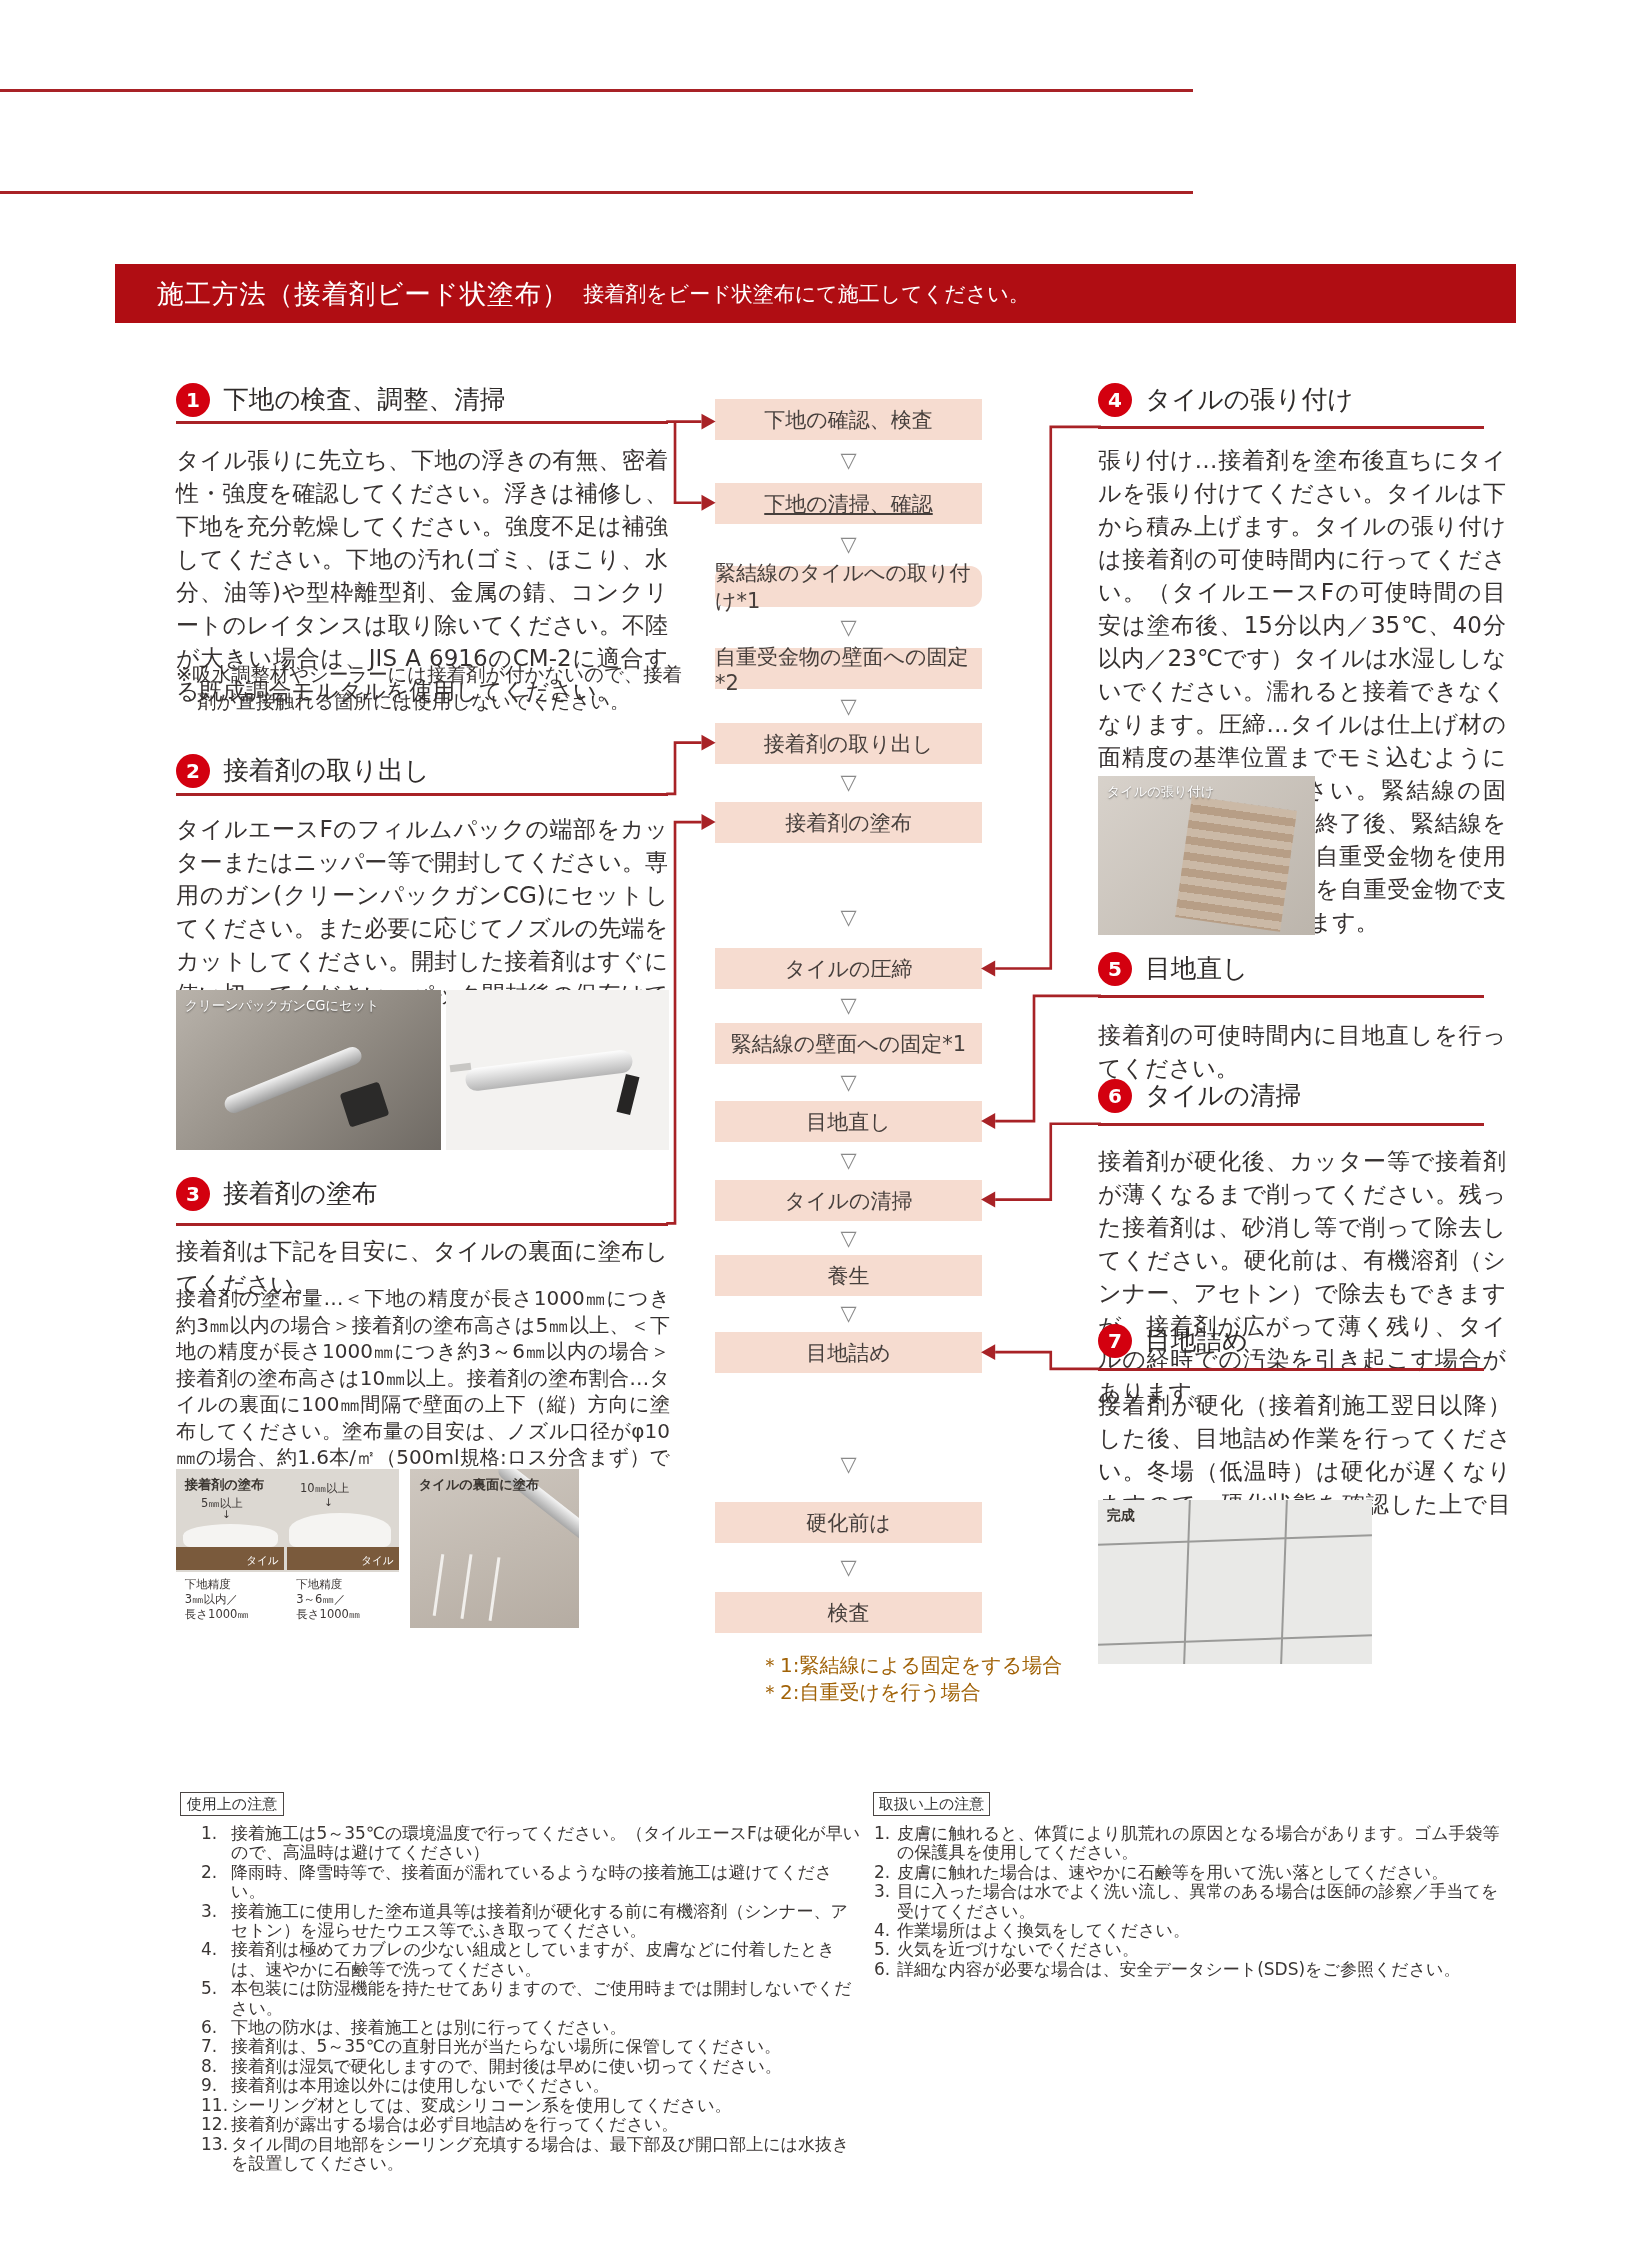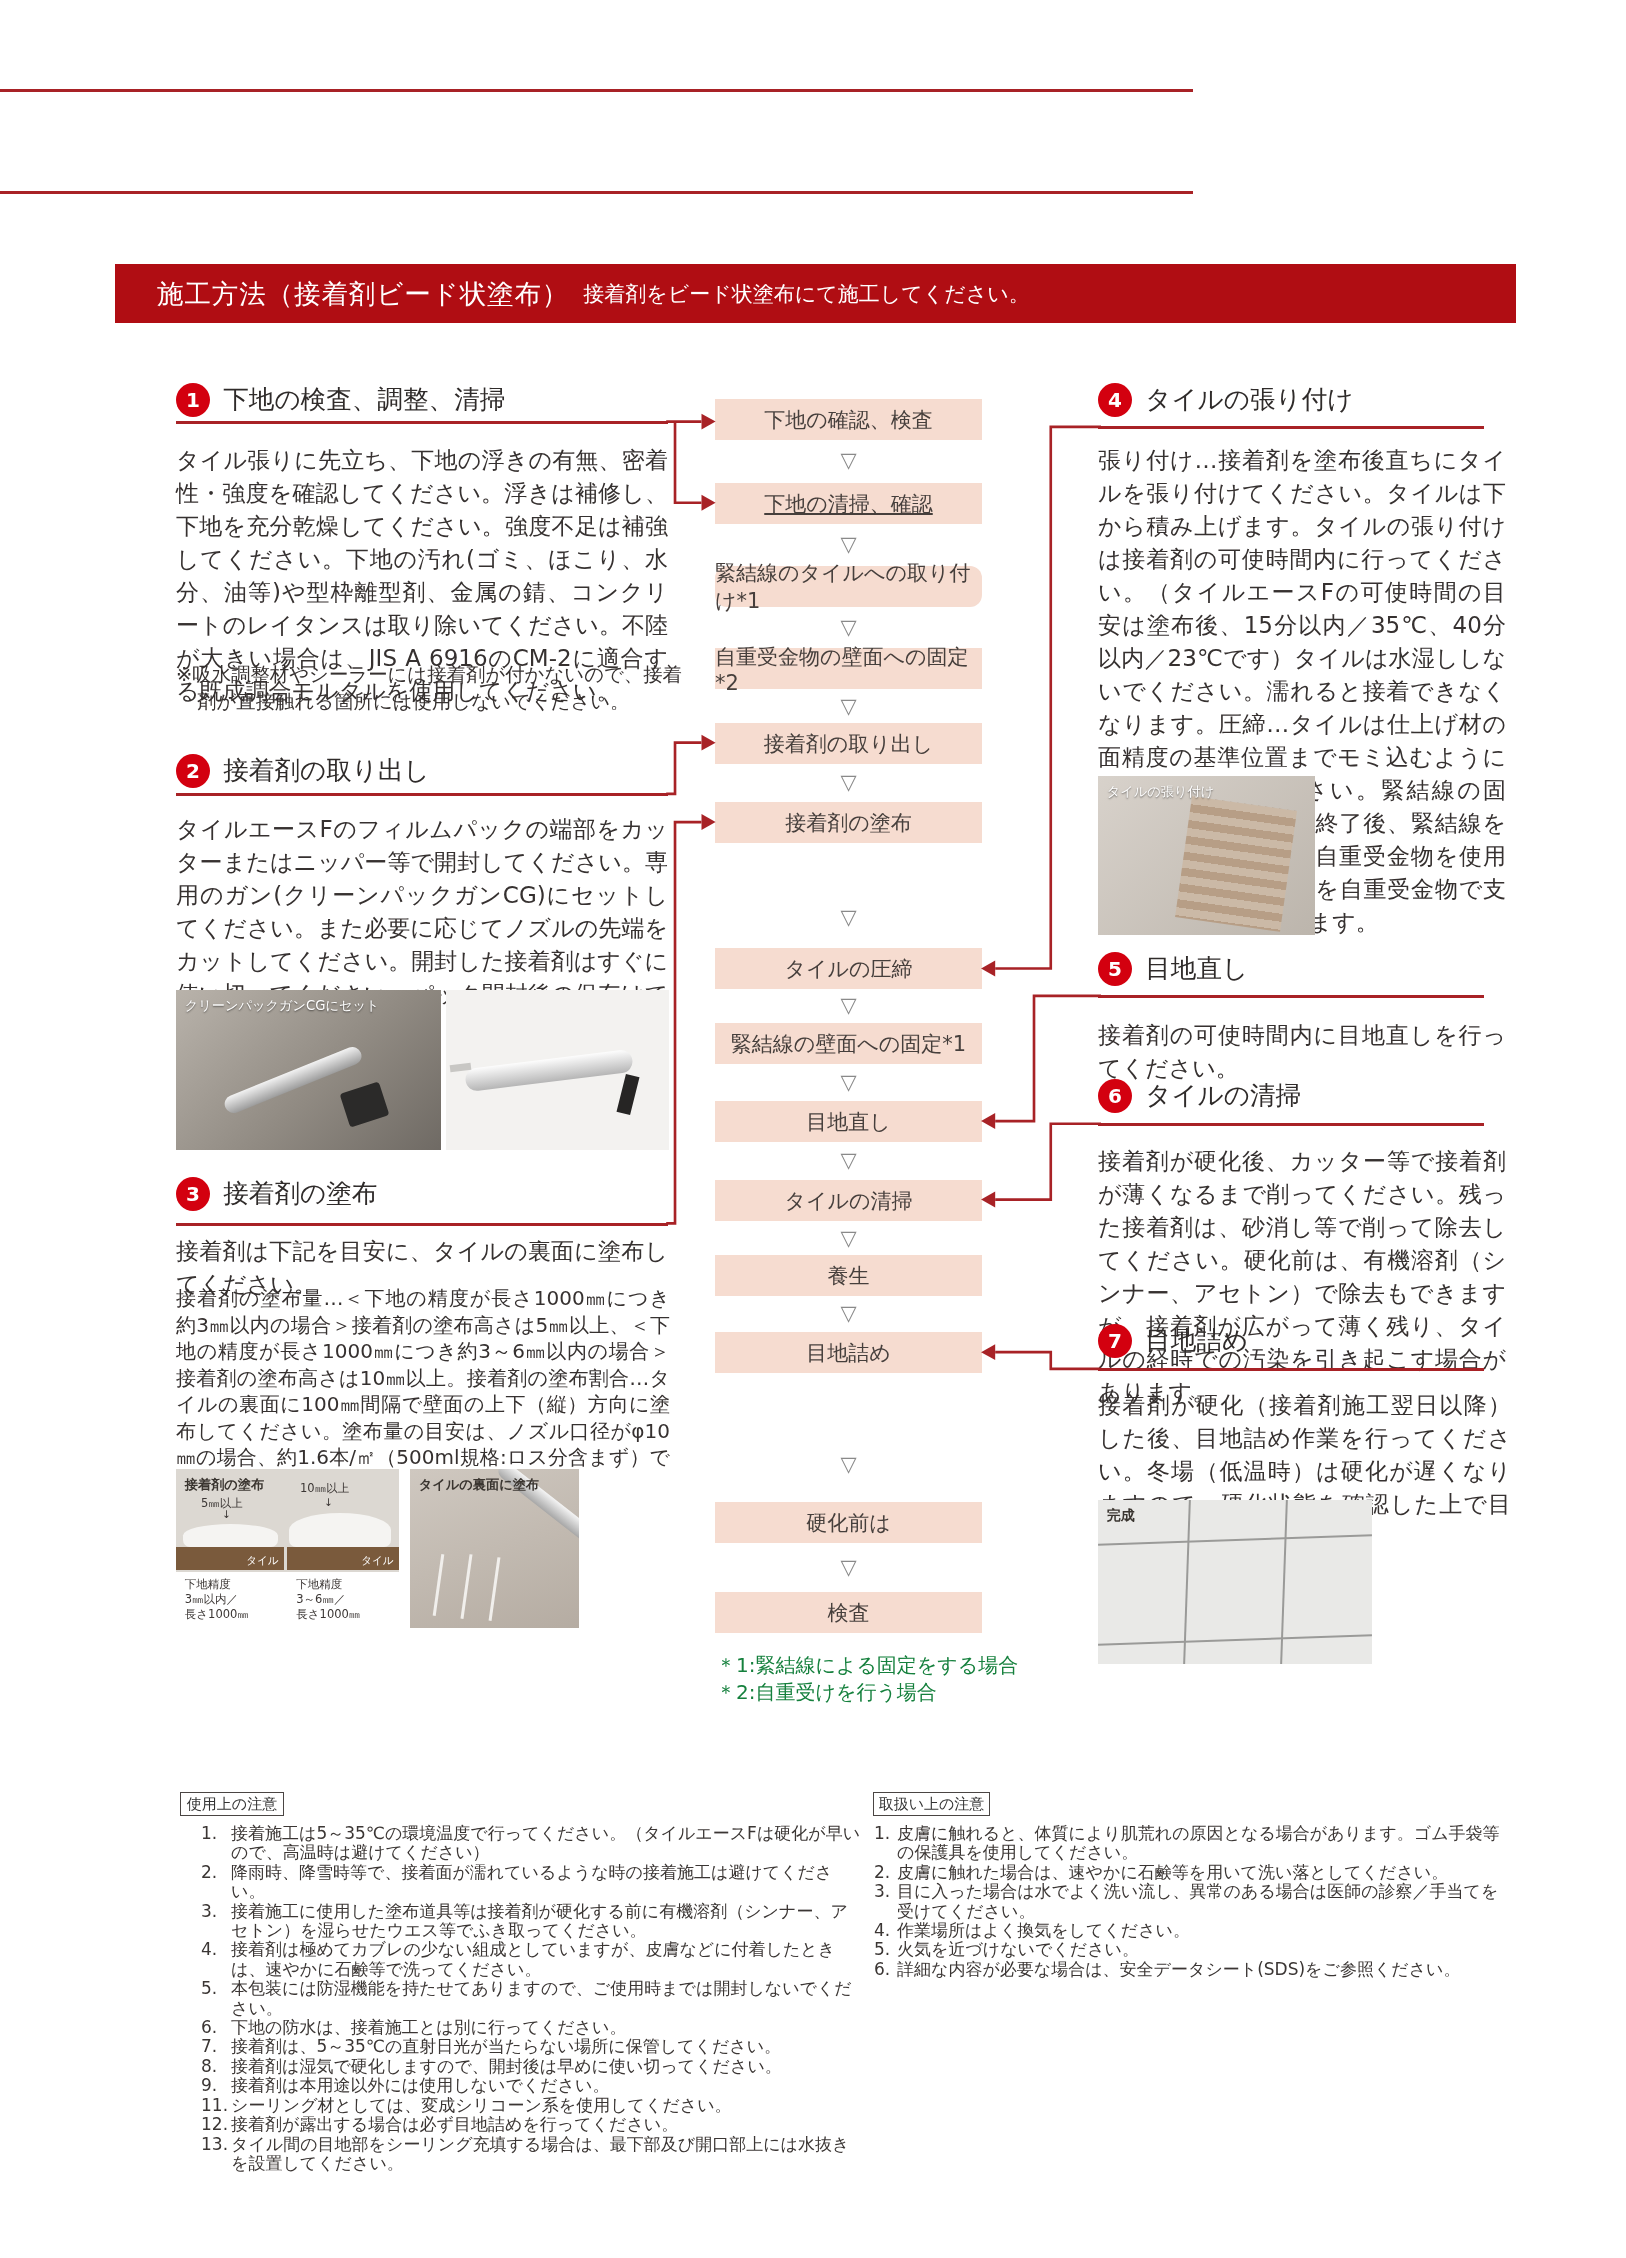--- a/index.html
+++ b/index.html
@@ -16,21 +16,21 @@
               display:flex;align-items:center;justify-content:center;font-size:20px;font-weight:bold;flex:0 0 auto;}
   .sec-title{font-size:25.6px;color:#2f2b2a;margin-left:13.2px;white-space:nowrap;}
   .underline{position:absolute;height:2.6px;background:#a82226;}
   .body-text{position:absolute;font-size:23px;line-height:33px;text-align:justify;color:#363130;}
   .body-small{position:absolute;font-size:20px;line-height:26.5px;text-align:justify;color:#363130;}
   .note-text{position:absolute;font-size:19.4px;line-height:26.5px;color:#363130;
              padding-left:21px;text-indent:-21px;}
   .flow-box{position:absolute;left:715px;width:267px;height:41px;background:#f6dcd0;
             display:flex;align-items:center;justify-content:center;font-size:21px;color:#463f3c;}
   .flow-arrow{position:absolute;left:715px;width:267px;text-align:center;font-size:21px;line-height:26.5px;color:#8a8a8a;}
-  .flow-footnote{font-size:20px;line-height:26.5px;color:#15803d;}
+  .flow-footnote{font-size:20px;line-height:26.5px;color:#a16207;margin-left:44px;}
   .notes-title-box{position:absolute;height:24px;border:1.8px solid #4a4543;box-sizing:border-box;
                    display:flex;align-items:center;justify-content:center;font-size:15px;color:#333;}
   .notes-list{position:absolute;font-size:17px;line-height:19.4px;color:#3b3634;}
   .notes-row{display:grid;}
   .notes-row .n{white-space:nowrap;}
   .photo{position:absolute;overflow:hidden;}
   .photo-label-light{position:absolute;top:7px;left:8.8px;color:#ffffff;font-size:13.2px;
                      text-shadow:0 0.9px 1.8px rgba(0,0,0,.55);white-space:nowrap;}
   .photo-label-dark{position:absolute;top:7px;left:8.8px;color:#3a3530;font-size:13.2px;font-weight:bold;white-space:nowrap;}
   .cap-band{position:absolute;left:0;right:0;bottom:0;background:#ffffff;display:flex;}

